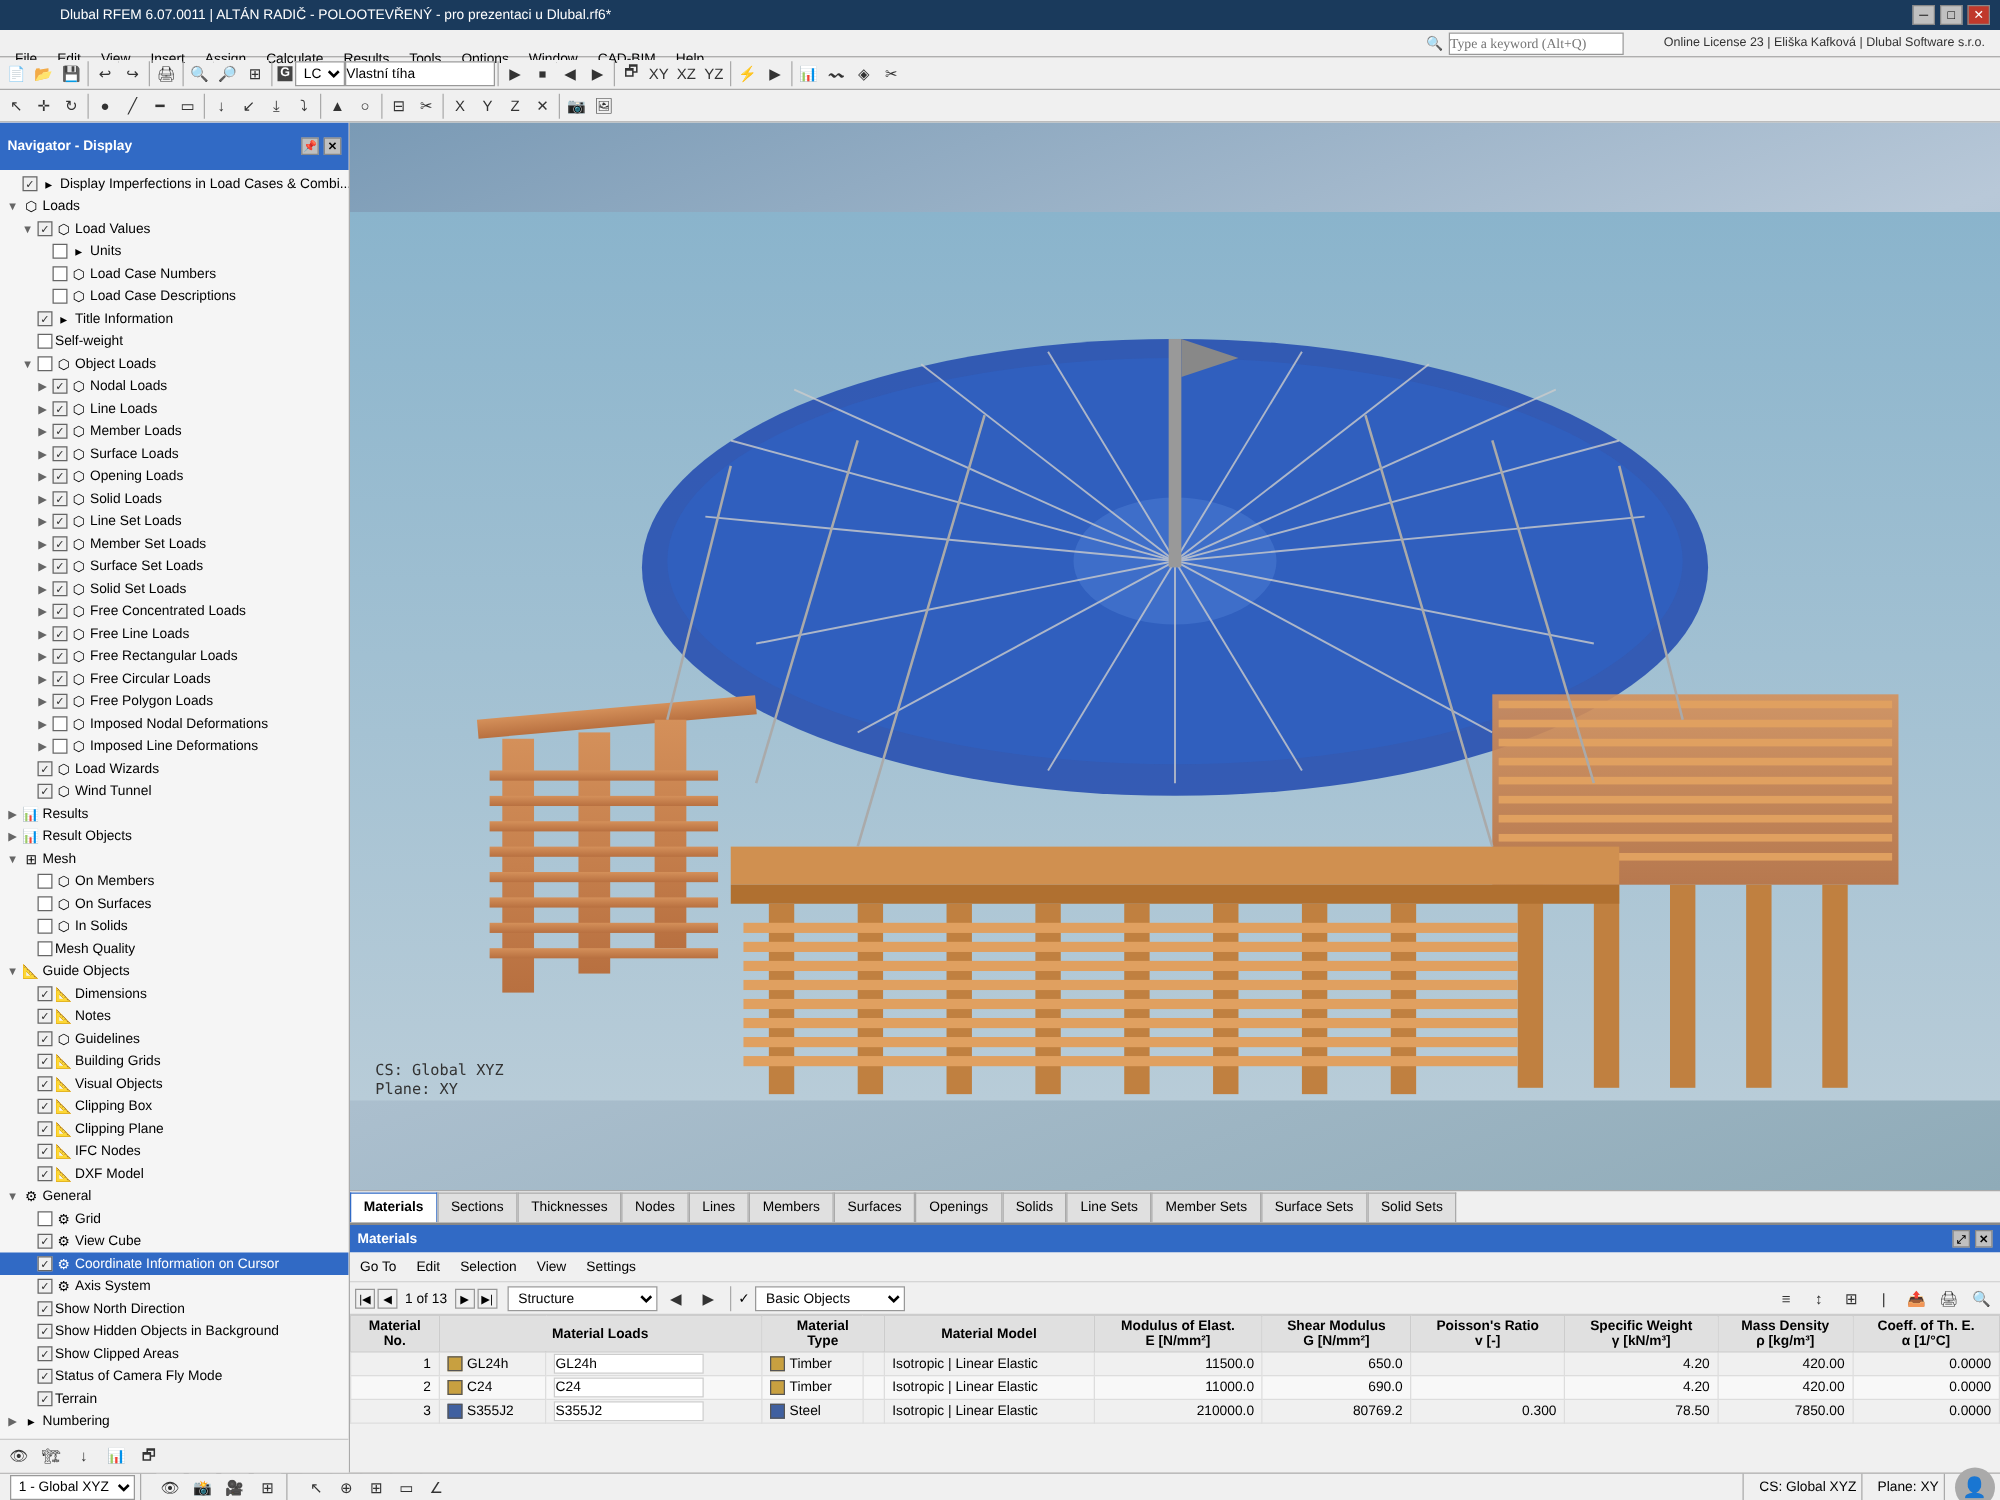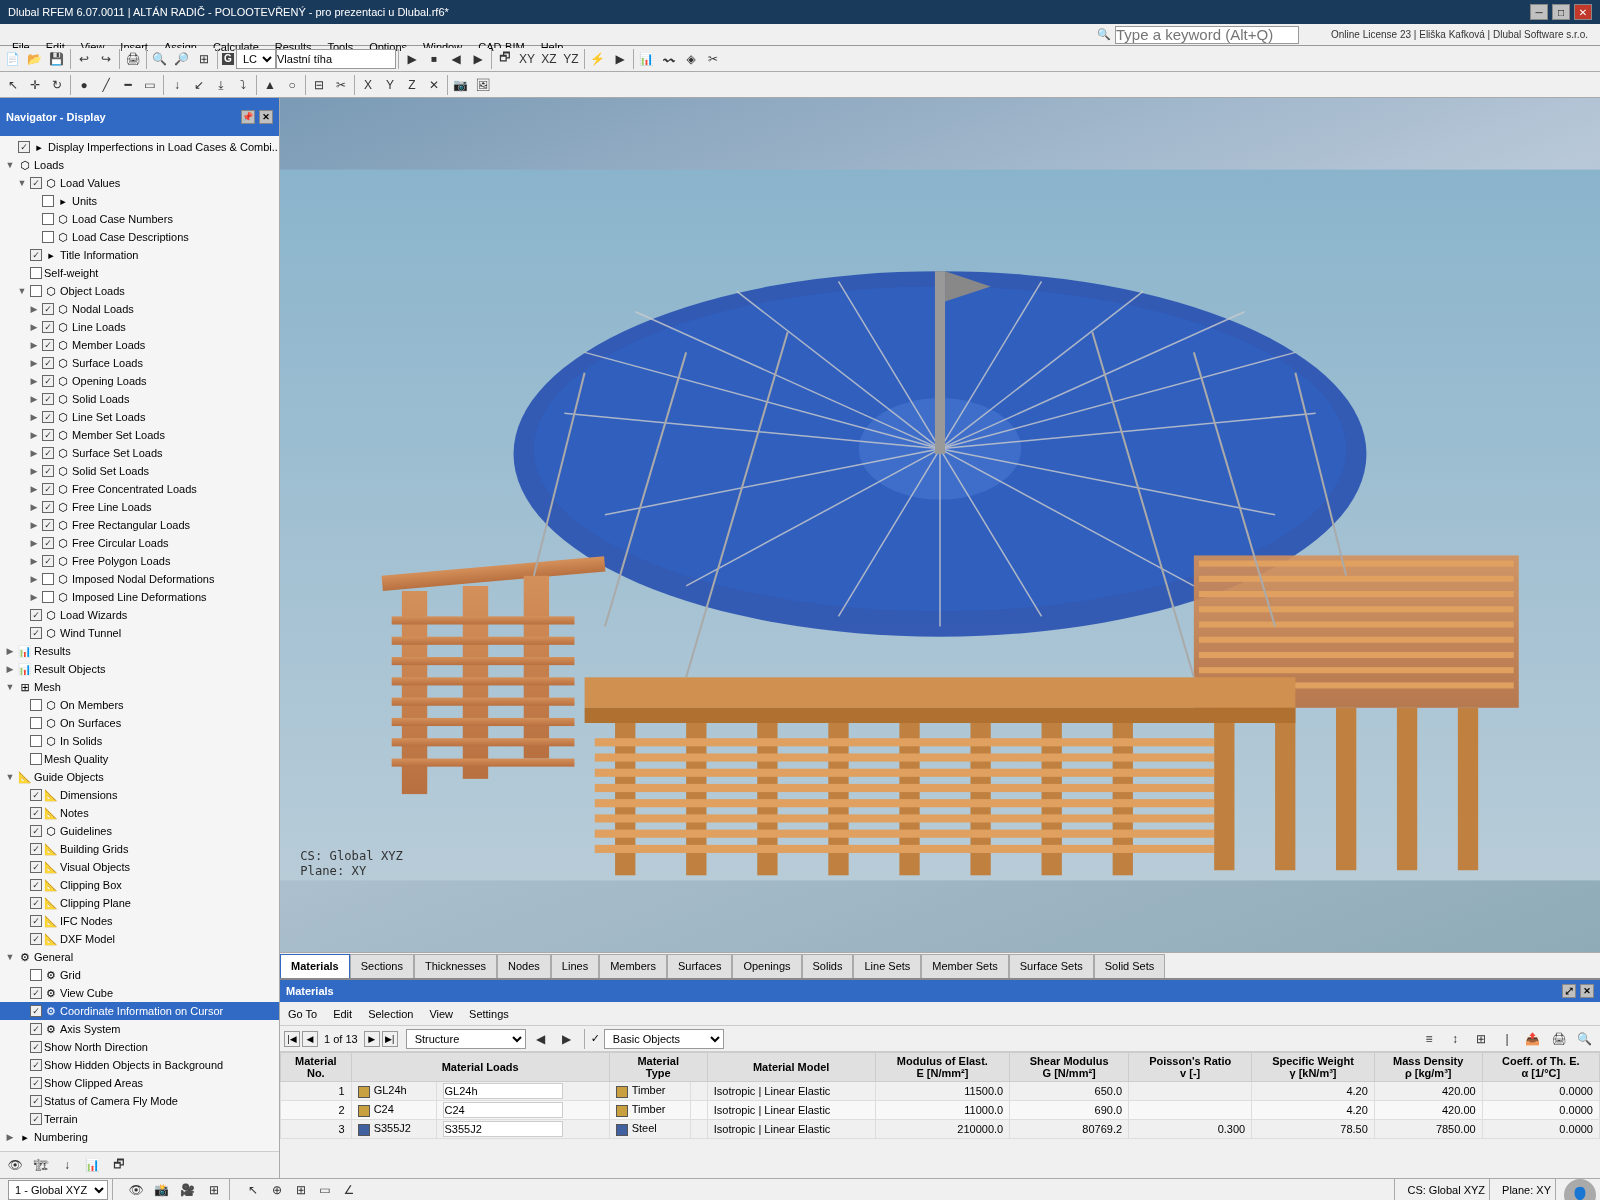--- a/index.html
+++ b/index.html
@@ -8,21 +8,21 @@
     
     .title-bar {
       background: #1a3a5c;
       color: white;
       padding: 4px 8px;
       display: flex;
       align-items: center;
       justify-content: space-between;
       height: 24px;
     }
-    .title-bar-text { font-size: 11px; }
+    .title-bar-text { font-size: 11px; margin-left: 40px; }
     .title-bar-controls { display: flex; gap: 4px; }
     .title-bar-btn {
       width: 18px; height: 16px;
       background: #c0c0c0;
       border: 1px solid #888;
       cursor: pointer;
       font-size: 10px;
       display: flex; align-items: center; justify-content: center;
       color: #000;
     }
@@ -287,21 +287,21 @@
       background: white;
       font-weight: bold;
       border-color: #316ac5;
     }
 
     
     .status-bar {
       background: #f0f0f0;
       border-top: 1px solid #aaa;
       display: flex;
-      align-items: flex-start;
+      align-items: center;
       height: 22px;
       padding: 0 4px;
       font-size: 11px;
       gap: 8px;
     }
     .status-item {
       padding: 0 4px;
       border-right: 1px solid #aaa;
       height: 100%;
       display: flex;
@@ -360,21 +360,21 @@
   <div class="menu-item">Calculate</div>
   <div class="menu-item">Results</div>
   <div class="menu-item">Tools</div>
   <div class="menu-item">Options</div>
   <div class="menu-item">Window</div>
   <div class="menu-item">CAD-BIM</div>
   <div class="menu-item">Help</div>
   <div style="flex:1"></div>
   <div style="display:flex;align-items:center;font-size:11px;gap:4px;margin-right:8px;">
     <span>🔍</span>
-    <input style="height: 18px; width: 184px; font-size: 15px; border: 1px solid rgb(153, 153, 153);" placeholder="Type a keyword (Alt+Q)">
+    <input style="height: 18px; width: 140px; font-size: 11px; border: 1px solid rgb(153, 153, 153); font-family: Liberation Serif, serif;" placeholder="Type a keyword (Alt+Q)">
   </div>
   <div style="font-size:10px;color:#333;margin-right:8px;margin-left:24px;">Online License 23 | Eliška Kafková | Dlubal Software s.r.o.</div>
 </div>
 
 <div class="toolbar">
   <div class="toolbar-btn">📄</div>
   <div class="toolbar-btn">📂</div>
   <div class="toolbar-btn">💾</div>
   <div class="toolbar-sep"></div>
   <div class="toolbar-btn">↩</div>

